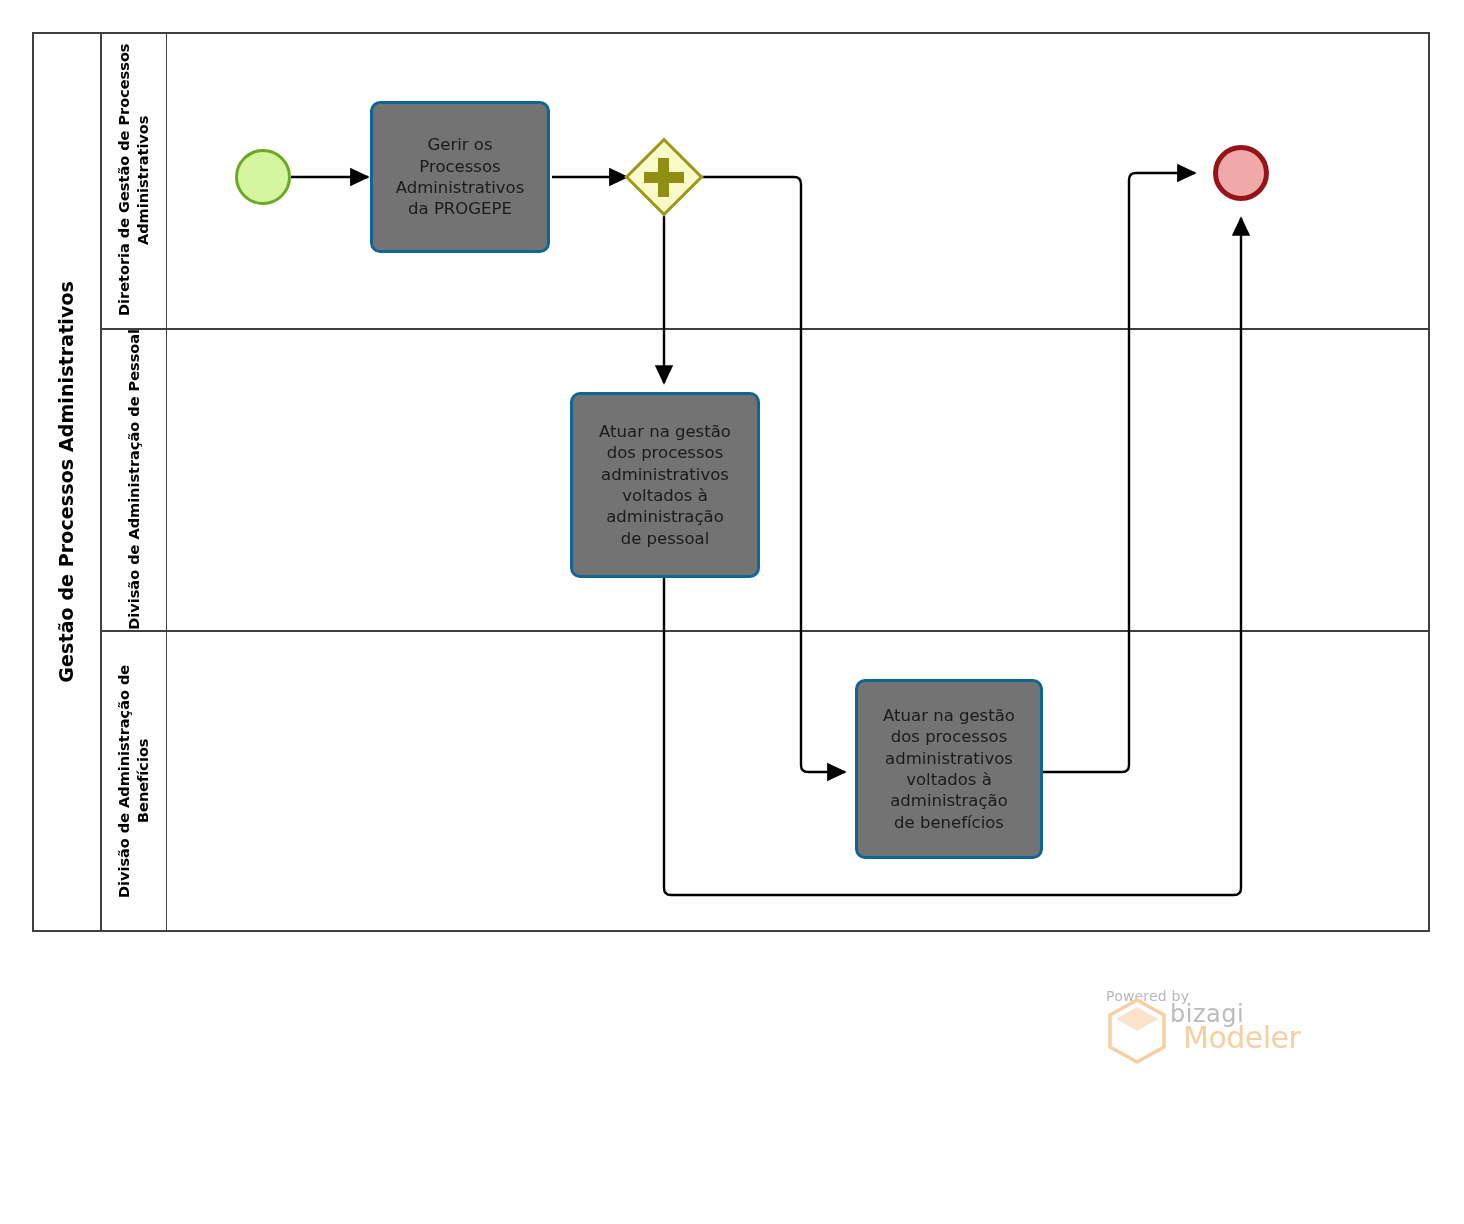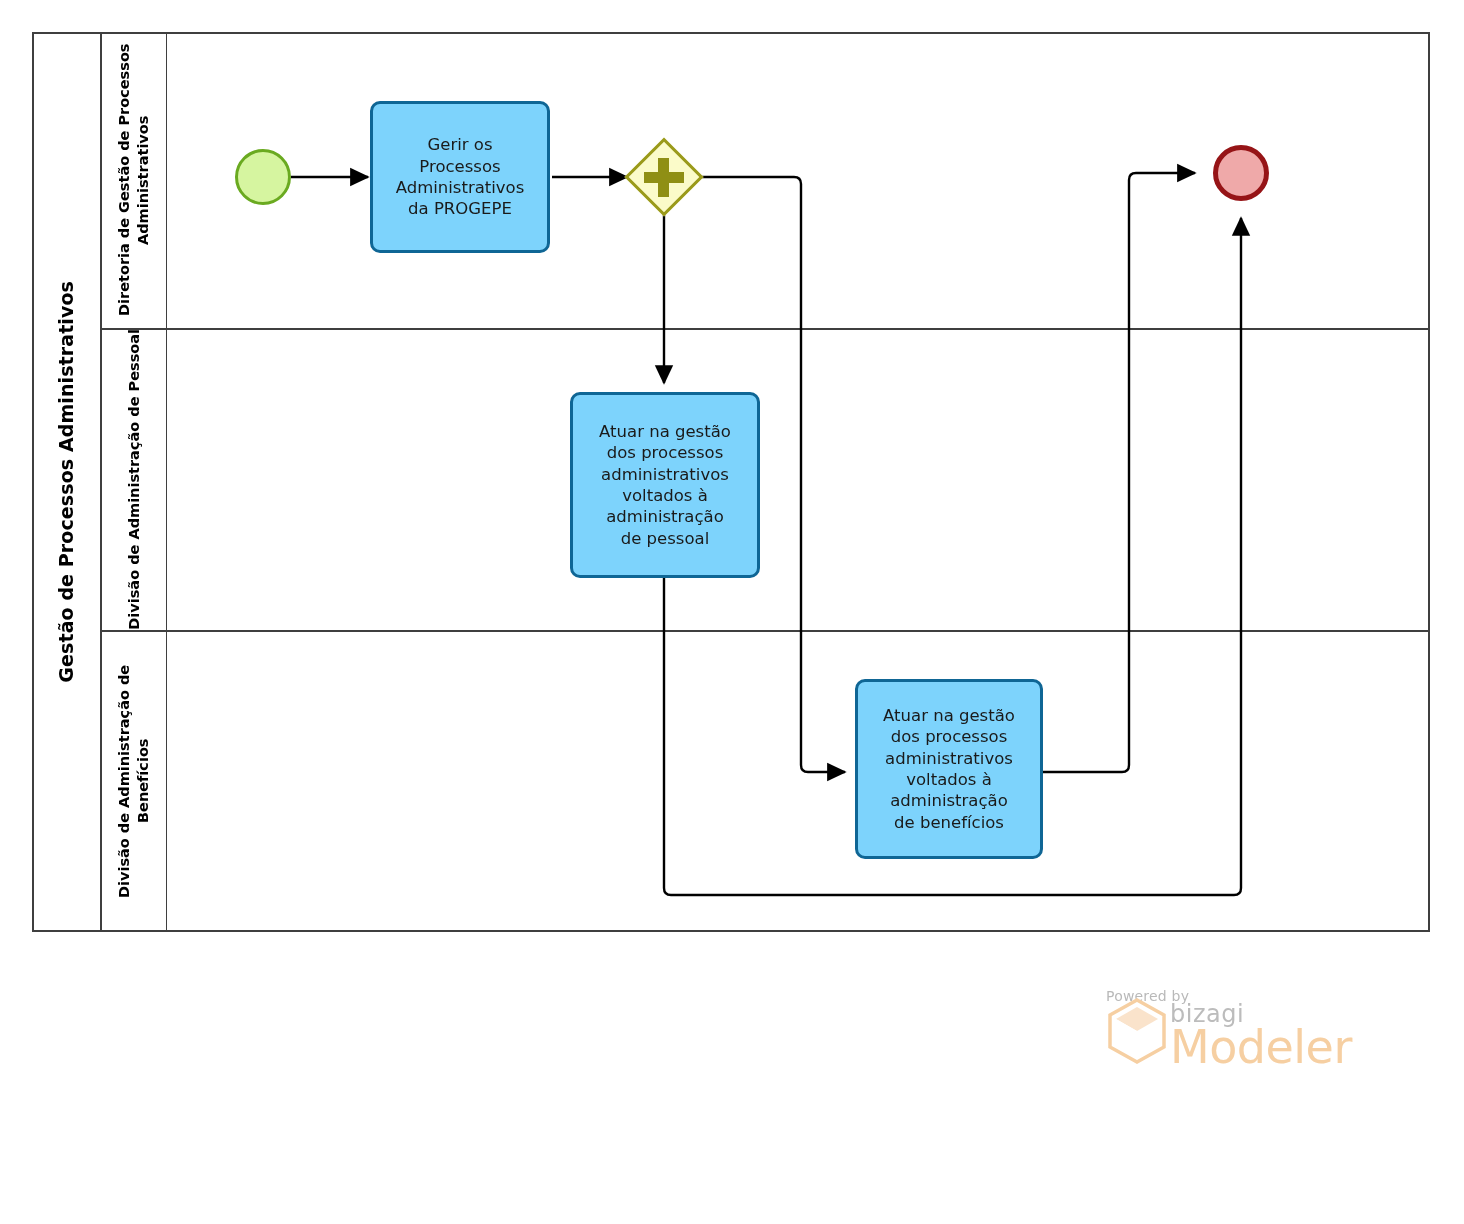--- a/index.html
+++ b/index.html
@@ -40,21 +40,21 @@
   .lane-body{position:absolute;left:65px;top:0;right:0;bottom:0;}
   .lane-sep{position:absolute;left:102px;width:1328px;height:0;border-top:2px solid #3f3f3f;}
 
   
   .ev{position:absolute;border-radius:50%;box-sizing:border-box;}
   .ev-start{width:56px;height:56px;background:#d6f5a0;border:3px solid #6aaa20;}
   .ev-end{width:56px;height:56px;background:#efa9a9;border:5px solid #961417;}
 
   .task{
     position:absolute;box-sizing:border-box;
-    background:#7dd3fc;border:3px solid #0f6695;border-radius:10px;
+    background:#737373;border:3px solid #0f6695;border-radius:10px;
     display:flex;align-items:center;justify-content:center;
     text-align:center;font-size:16.5px;line-height:1.30;color:#1a1a1a;
     padding:4px 22px;
   }
 
   .gw{
     position:absolute;width:74px;height:74px;
   }
   .gw .dia{
     position:absolute;left:9px;top:9px;width:56px;height:56px;
@@ -70,21 +70,21 @@
   
   .wm{position:absolute;left:1106px;top:972px;width:280px;height:100px;}
   .wm-powered{
     position:absolute;left:0;top:16px;font-size:14px;color:#b9b9b9;letter-spacing:.2px;
   }
   .wm-hex{position:absolute;left:0;top:26px;width:62px;height:66px;}
   .wm-bizagi{
     position:absolute;left:64px;top:28px;font-size:24px;color:#bcbcbc;letter-spacing:.5px;
   }
   .wm-modeler{
-    position:absolute;left:64px;top:48px;font-size:46px;color:#f6cfa2;letter-spacing:-.5px;
+    position:absolute;left:77px;top:48px;font-size:30px;color:#f6cfa2;letter-spacing:-.5px;
   }
 </style>
 </head>
 <body>
 
 <div id="canvas">
 
   <div class="pool"></div>
 
   <div class="pool-title">

